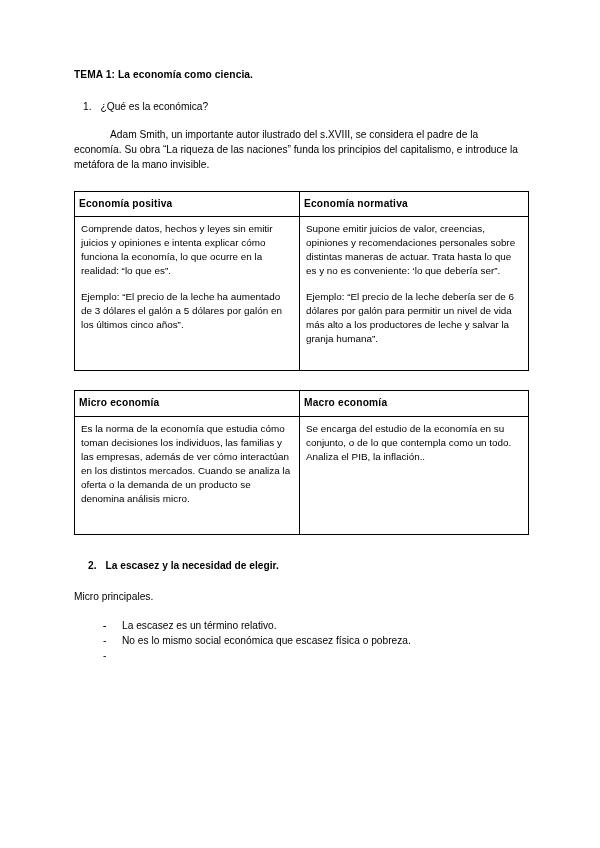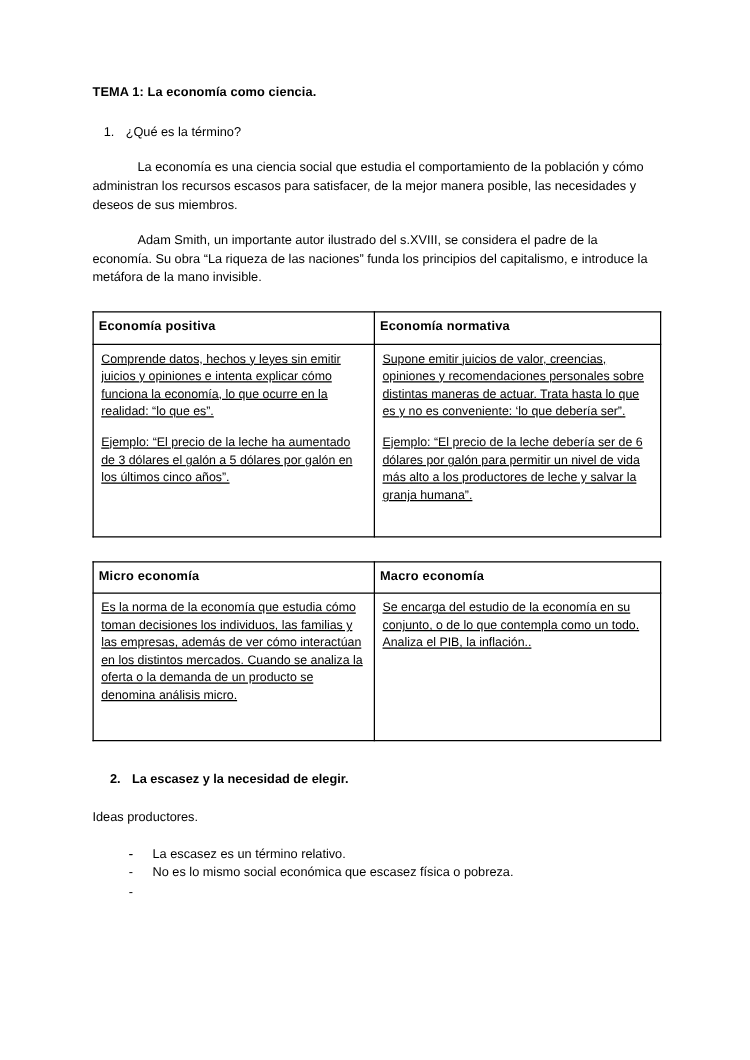--- a/index.html
+++ b/index.html
@@ -80,21 +80,20 @@
     font-weight: bold;
     padding: 5px 4px 5px 4px;
     font-size: 10.2px;
     letter-spacing: 0.02em;
   }
   .tbl .col-l { width: 225px; }
   .tbl .col-r { width: 229px; }
 
   .cell-body p {
     margin: 0;
-    text-decoration: underline;
   }
   .cell-body p + p {
     margin-top: 11px;
   }
 
   .tbl.t1 td { height: 142px; }
   .tbl.t2 td { height: 106px; }
 
   .lead-in {
     font-size: 10.2px;
@@ -122,24 +121,23 @@
 </style>
 </head>
 <body>
 
 <div class="page">
 
   <h1 class="doc-title">TEMA 1: La economía como ciencia.</h1>
 
   <div class="section-heading">
     <span class="num">1.</span>
-    <span>¿Qué es la término?</span>
+    <span>¿Qué es la económica?</span>
   </div>
 
-  <p class="body-par">La economía es una ciencia social que estudia el comportamiento de la población y cómo administran los recursos escasos para satisfacer, de la mejor manera posible, las necesidades y deseos de sus miembros.</p>
 
   <p class="body-par">Adam Smith, un importante autor ilustrado del s.XVIII, se considera el padre de la economía. Su obra “La riqueza de las naciones” funda los principios del capitalismo, e introduce la metáfora de la mano invisible.</p>
 
   <table class="tbl t1">
     <colgroup>
       <col class="col-l">
       <col class="col-r">
     </colgroup>
     <thead>
       <tr>
@@ -182,21 +180,21 @@
         </td>
       </tr>
     </tbody>
   </table>
 
   <div class="section-heading bold" style="margin-top:24px;">
     <span class="num">2.</span>
     <span>La escasez y la necesidad de elegir.</span>
   </div>
 
-  <p class="lead-in">Ideas productores.</p>
+  <p class="lead-in">Micro principales.</p>
 
   <ul class="dash-list">
     <li>
       <span class="dash">-</span>
     </li>
     <li>
       <span class="dash">-</span>
       <span>La escasez es un término relativo.</span>
     </li>
     <li>

